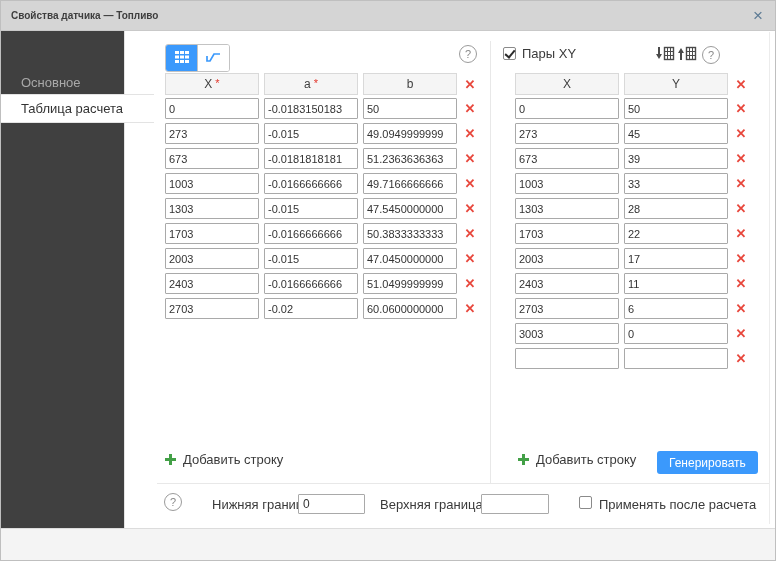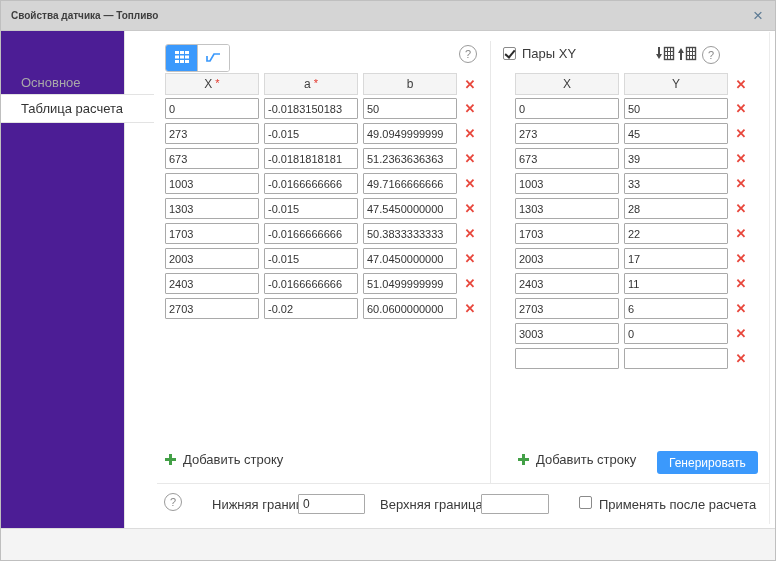--- a/index.html
+++ b/index.html
@@ -2,21 +2,21 @@
 <html><head>
 <meta charset="utf-8">
 <style>
   html,body{margin:0;padding:0;background:#e9e9e9;font-family:"Liberation Sans",sans-serif;}
   .dialog{position:relative;width:776px;height:561px;background:#fff;border:1px solid #bfbfbf;box-sizing:border-box;overflow:hidden;}
   
   .titlebar{position:absolute;left:0;top:0;width:776px;height:30px;background:#d5d5d5;border-bottom:1px solid #c9c9c9;box-sizing:border-box;}
   .title{position:absolute;left:10px;top:0;line-height:29px;font-size:10px;font-weight:bold;color:#3e3e3e;}
   .close{position:absolute;right:14px;top:0;line-height:29px;font-size:17px;color:#5c7a94;cursor:pointer;}
   
-  .sidebar{position:absolute;left:0;top:30px;width:124px;height:497px;background:#4c1d95;border-right:1px solid #e3e3e3;box-sizing:border-box;}
+  .sidebar{position:absolute;left:0;top:30px;width:124px;height:497px;background:#404040;border-right:1px solid #e3e3e3;box-sizing:border-box;}
   .side-item{position:absolute;left:0;width:152px;font-size:13px;padding-left:20px;box-sizing:border-box;cursor:pointer;}
   .side-basic{top:40px;height:23px;line-height:23px;color:#a9a9a9;}
   .side-calc{top:63px;height:29px;line-height:27px;color:#333;background:#fff;border-top:1px solid #e3e3e3;border-bottom:1px solid #e3e3e3;width:153px;}
   
   .toggle{position:absolute;left:164px;top:43px;display:inline-flex;border:1px solid #c3c3c3;border-radius:3px;overflow:hidden;height:26px;background:#fff;}
   .tbtn{width:31px;height:26px;display:flex;align-items:center;justify-content:center;cursor:pointer;}
   .tbtn.active{background:#3b99fc;}
   .tbtn.inactive{background:#fff;border-left:1px solid #c3c3c3;}
   
   .help{position:absolute;width:16px;height:16px;border:1px solid #9b9b9b;border-radius:50%;color:#8a8a8a;font-size:11px;line-height:16px;text-align:center;background:#fff;box-sizing:content-box;}

